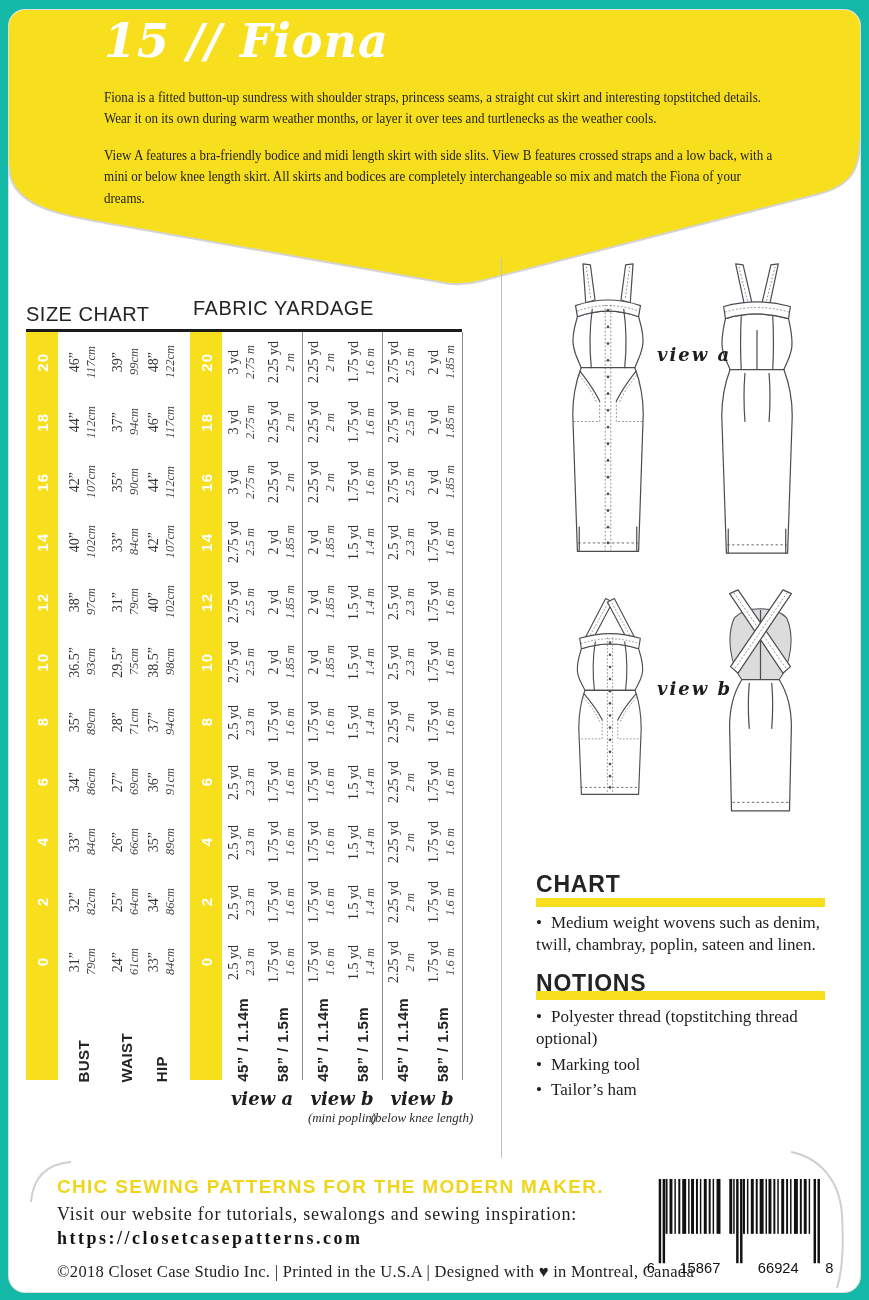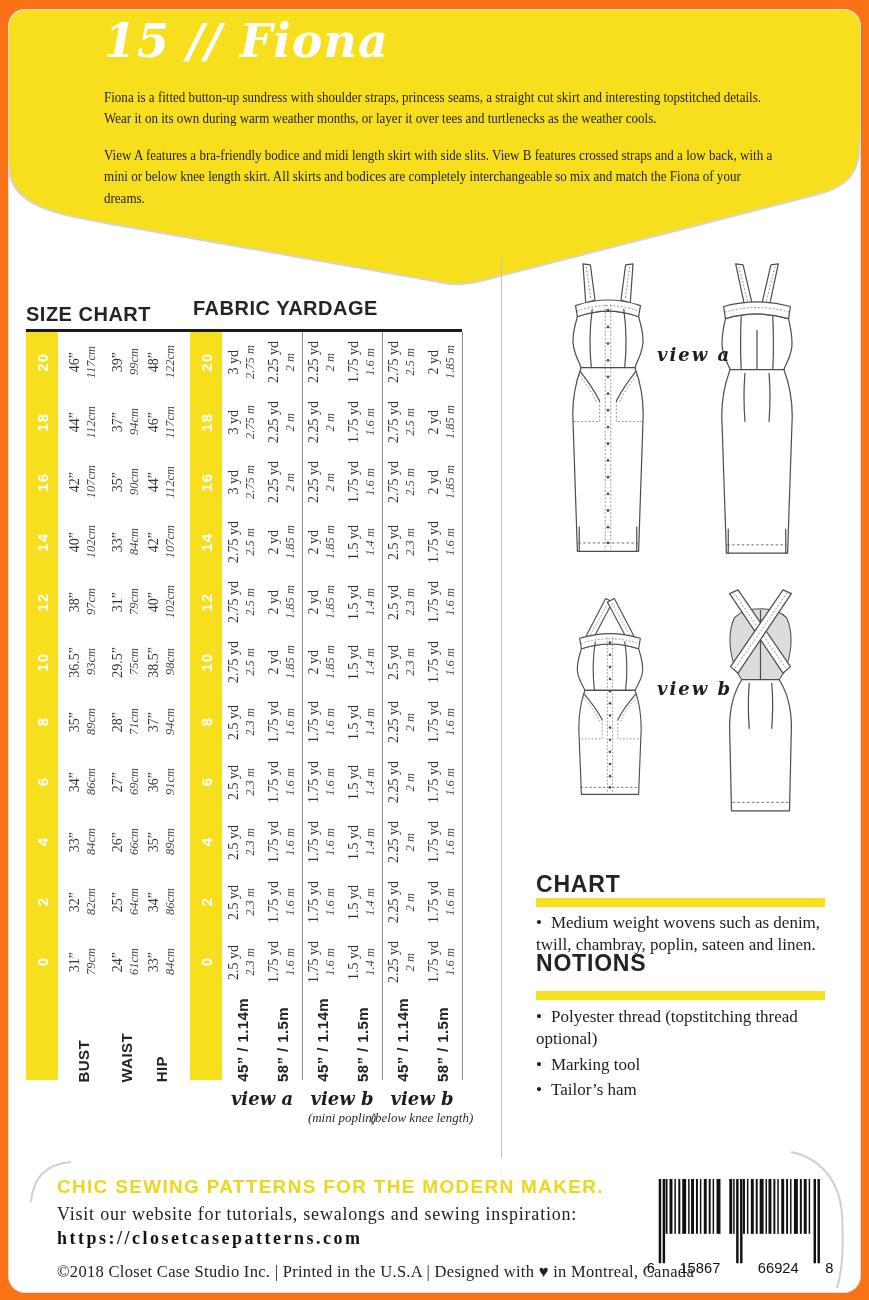--- a/index.html
+++ b/index.html
@@ -1,32 +1,32 @@
 <!DOCTYPE html>
 <html style="--yellow: #F8DF1E; --yellow-dark: #EFD51C;"><head>
 <meta charset="utf-8">
 <style>
   html,body{margin:0;padding:0;}
   body{width:869px;height:1300px;background:#e9e9e9;font-family:"Liberation Serif",serif;}
-  .stage{position:relative;width:869px;height:1300px;background:#f97316;overflow:hidden;}
+  .stage{position:relative;width:869px;height:1300px;background:#14b8a6;overflow:hidden;}
   .page{position:absolute;left:9px;top:10px;width:851px;height:1282px;background:#ffffff;
         border-radius:16px;overflow:hidden;box-shadow:0 0 0 1px #dedede;}
   .abs{position:absolute;}
 
   
   #flap-svg{left:0;top:0;}
   .pattern-title{left:95px;top:4px;font-family:"DejaVu Serif",serif;font-style:italic;font-weight:bold;
         font-size:46px;color:#ffffff;letter-spacing:1px;}
   .intro{left:95px;color:#1e1e1e;font-size:15.5px;line-height:1.4;width:800px;
         transform:scaleX(0.84);transform-origin:0 0;}
   #intro-1{top:60px;}
   #intro-2{top:118px;}
 
   
-  .section-title{font-family:"Liberation Sans",sans-serif;font-weight:700;font-size:20px;
+  .section-title{font-family:"Liberation Sans",sans-serif;font-weight:400;font-size:20px;
         letter-spacing:.5px;color:#242424;}
   #size-chart-title{left:17px;top:293px;}
   #yardage-title{left:184px;top:287px;}
   .heading-rule{left:17px;top:319px;width:436px;height:3px;background:#1b1b1b;}
 
   
   .vt{writing-mode:vertical-rl;text-orientation:mixed;transform:rotate(180deg);display:block;}
   .grid{display:grid;grid-auto-rows:60px;}
   #size-chart-grid{left:17px;top:322px;grid-template-columns:32px 50px 36px 36px;}
   #yardage-grid{left:181px;top:322px;grid-template-columns:32px 40px 40px 40px 40px 40px 40px;}
@@ -49,21 +49,21 @@
   #column-divider{left:492px;top:248px;width:1px;height:900px;background:#c3c3c3;}
   .illo-label{font-family:"DejaVu Serif",serif;font-weight:bold;font-style:italic;font-size:18px;
         color:#1d1d1d;letter-spacing:2px;}
   #view-a-label{left:648px;top:334px;}
   #view-b-label{left:648px;top:668px;}
 
   
   .right-head{font-family:"Liberation Sans",sans-serif;font-weight:700;font-size:23px;
         letter-spacing:.8px;color:#242424;}
   #fabric-title{left:527px;top:861px;}
-  #notions-title{left:527px;top:940px;}
+  #notions-title{left:527px;top:960px;}
   .yellow-bar{left:527px;width:289px;height:9px;background:var(--yellow);}
   #fabric-bar{top:888px;}
   #notions-bar{top:981px;}
   .bullet-box{left:527px;width:312px;font-size:17px;line-height:1.32;color:#1d1d1d;}
   #fabric-bullets{top:902px;}
   #notions-bullets{top:996px;}
   .bullet{margin-bottom:3px;}
   .dot{margin-right:9px;}
 
   

